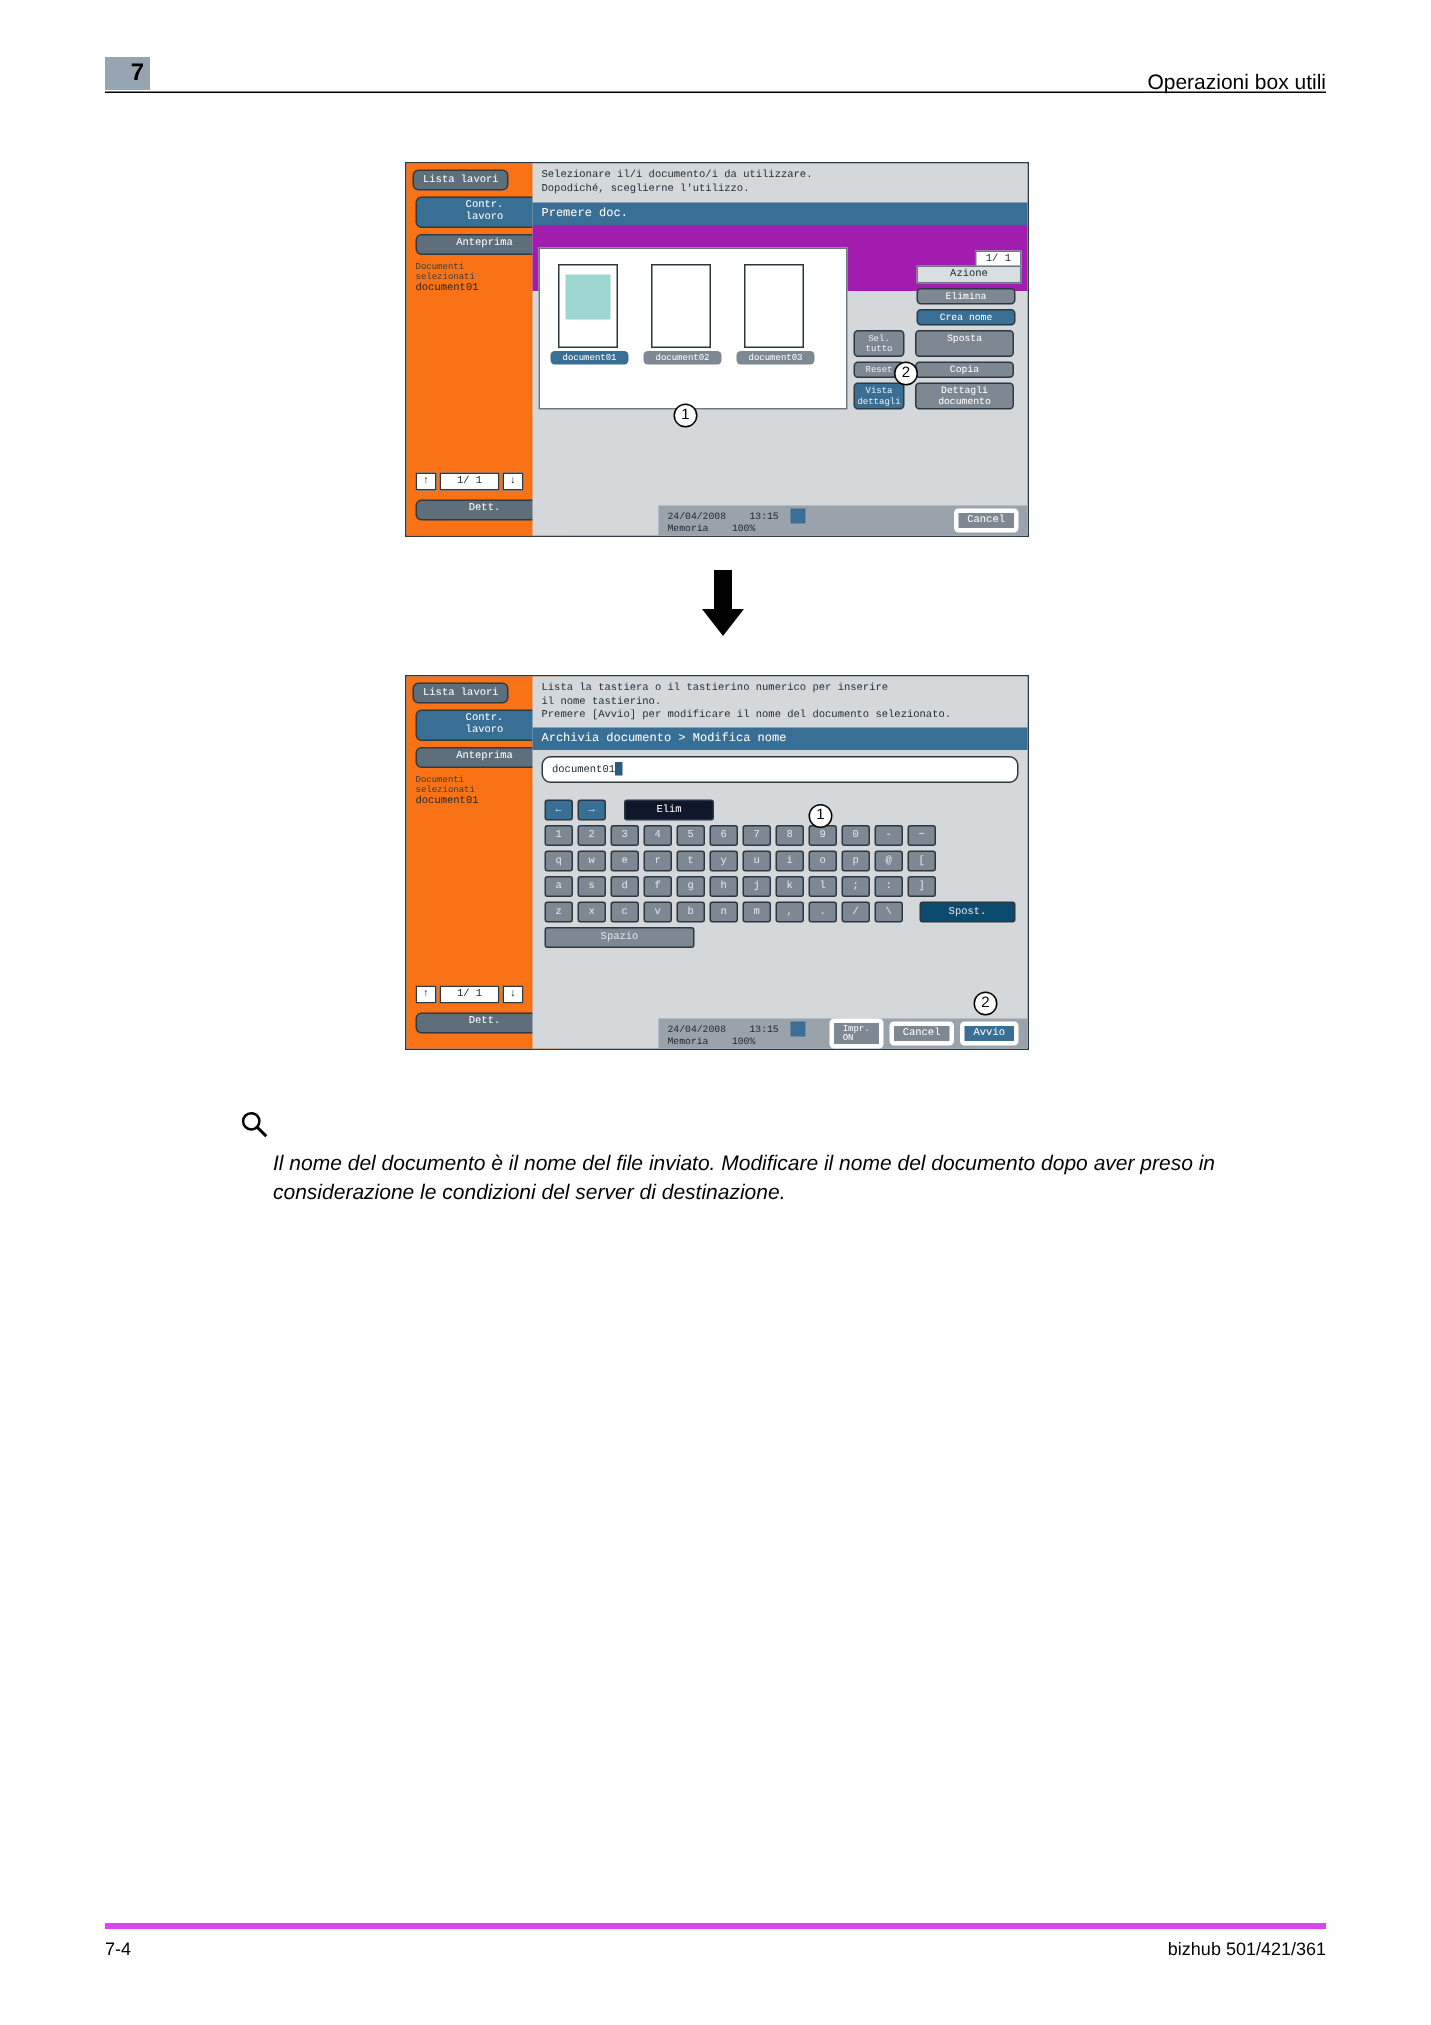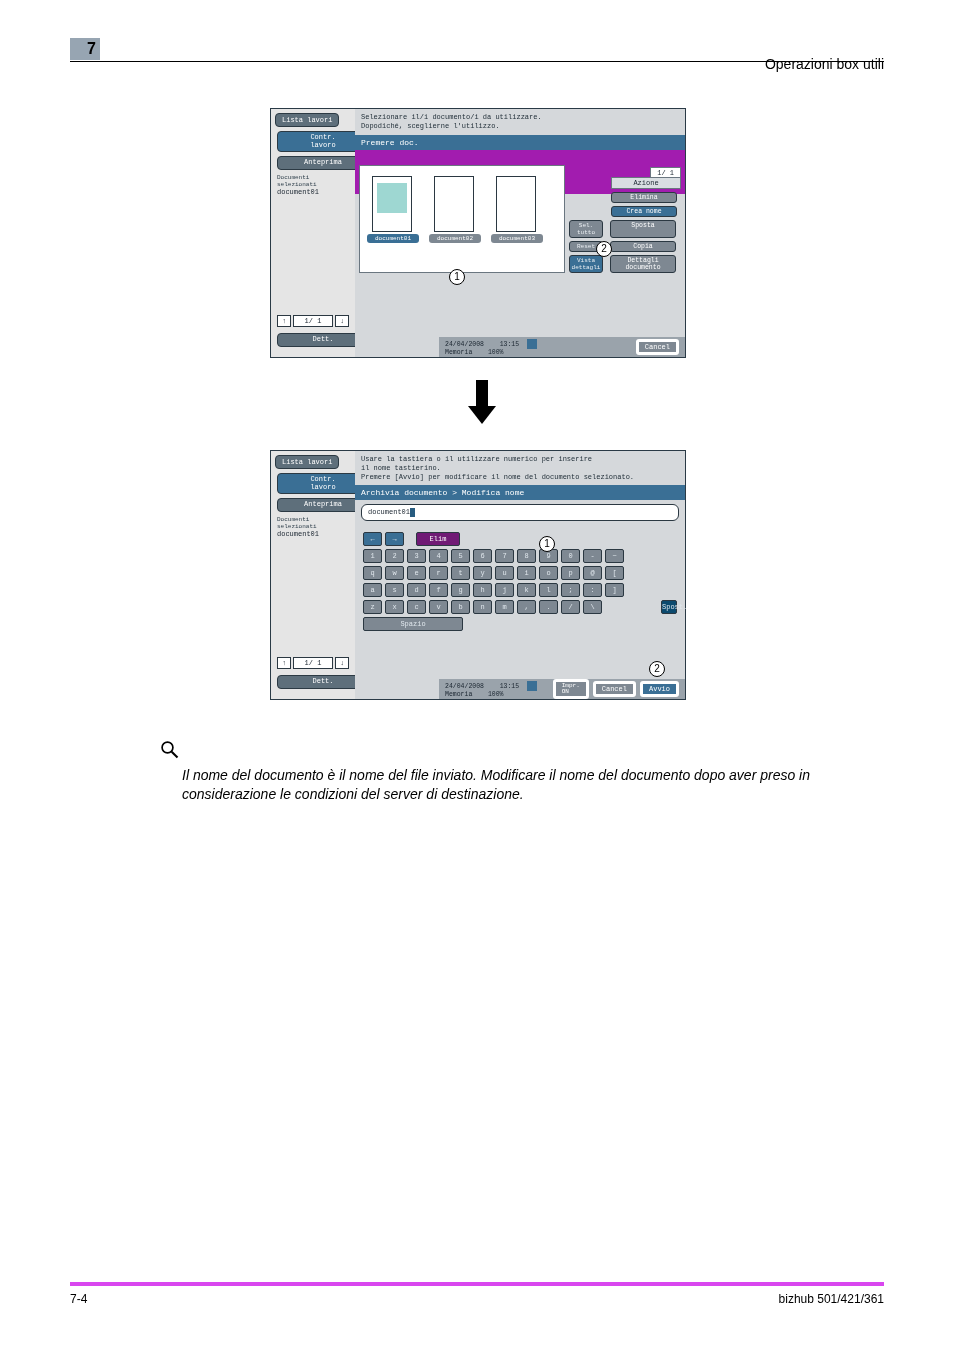--- a/index.html
+++ b/index.html
@@ -24,21 +24,21 @@
     background: #97a5b2;
     color: #000;
     font-weight: bold;
     font-size: 16px;
     text-align: right;
     padding-right: 4px;
     line-height: 22px;
   }
   .header-title {
     position: absolute;
-    right: 0; top: 18px;
+    right: 0; top: 8px;
     font-size: 14px;
   }
   .page-footer {
     position: absolute;
     bottom: 44px; left: 70px; right: 70px;
     border-top: 4px solid #d946ef;
     padding-top: 6px;
     font-size: 12px;
     display: flex;
     justify-content: space-between;
@@ -54,21 +54,21 @@
     font-size: 8px;
     color: #e8ecef;
   }
   .screen1 { left: 270px; top: 108px; height: 250px; }
   .screen2 { left: 270px; top: 450px; height: 250px; }
 
   .left-col {
     position: absolute;
     left: 0; top: 0; bottom: 0;
     width: 104px;
-    background: #e5e5e5;
+    background: #f97316;
   }
   .right-col {
     position: absolute;
     left: 84px; top: 0; bottom: 0; right: 0;
     background: #d5d8db;
   }
   .pill {
     display: block;
     margin: 4px 6px;
     padding: 2px 4px;
@@ -175,24 +175,24 @@
   .inputpill .cursor { display:inline-block; width:5px; height:9px; background:#285c80; vertical-align:middle; }
   .kbd {
     padding:4px 8px 8px 8px;
   }
   .kbd-row { display:flex; gap:3px; margin-top:3px; }
   .key {
     width:19px; height:14px; background:#7e8892; border:1px solid #2b3842;
     border-radius:2px; color:#dfe6ec; font-size:7px; text-align:center;
     line-height:12px;
   }
-  .key.elim { background:#701a75; color:#fff; width:44px; }
+  .key.elim { background:#0f172a; color:#fff; width:60px; }
   .key.arrow { background:#3a6f95; }
   .key.space { width:100px; }
-  .key.spost { margin-left:auto; background:#0c4a6e; width:16px; }
+  .key.spost { margin-left:auto; background:#0c4a6e; width:64px; }
 
   
   .bigarrow {
     position:absolute; left:468px; top:380px;
     width:28px;
   }
   .bigarrow .stem { width:12px; height:26px; background:#000; margin:0 auto; }
   .bigarrow .head {
     width:0; height:0; border-left:14px solid transparent;
     border-right:14px solid transparent; border-top:18px solid #000;
@@ -329,21 +329,21 @@
     <div class="pgbox">
       <div class="cell arrow">↑</div>
       <div class="cell">1/  1</div>
       <div class="cell arrow">↓</div>
     </div>
     <span class="pill" style="position:absolute; bottom:6px; left:0; right:0;">Dett.</span>
   </div>
 
   <div class="right-col">
     <div class="instr">
-      <span>Usare la tastiera o il utilizzare numerico per inserire</span><br>
+      <span>Lista la tastiera o il tastierino numerico per inserire</span><br>
       <span>il nome tastierino.</span><br>
       <span>Premere [Avvio] per modificare il nome del documento selezionato.</span>
     </div>
     <div class="titlebar">Archivia documento &gt; Modifica nome</div>
     <div class="inputpill">
       <span>document01</span><span class="cursor"></span>
     </div>
 
     <div class="kbd">
       <div class="kbd-row">

